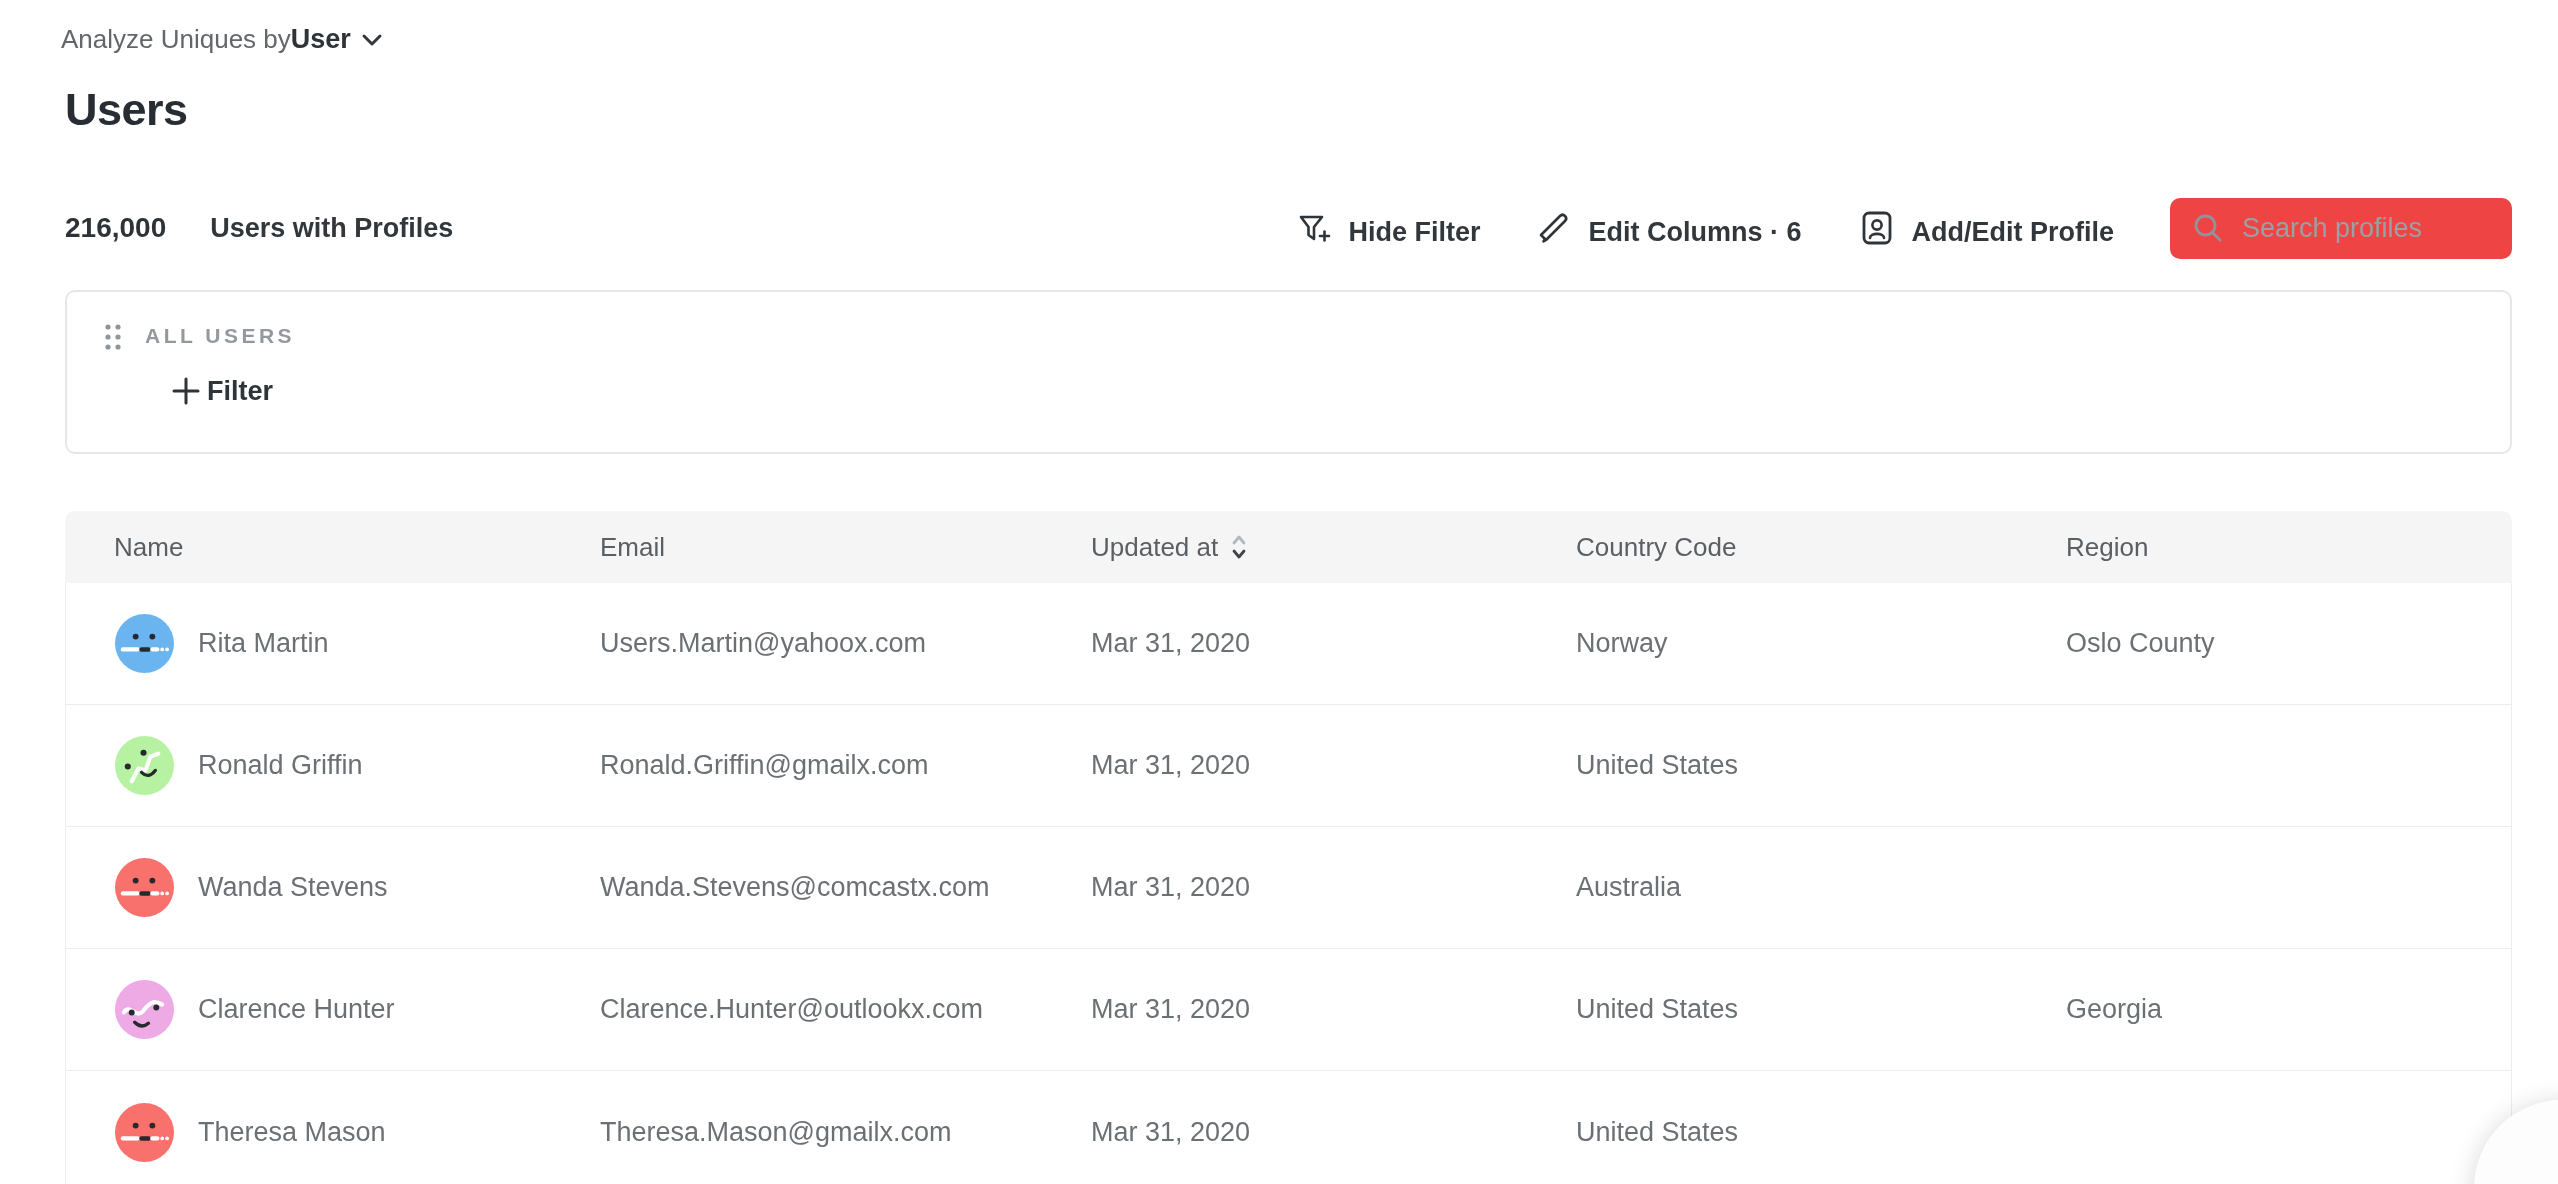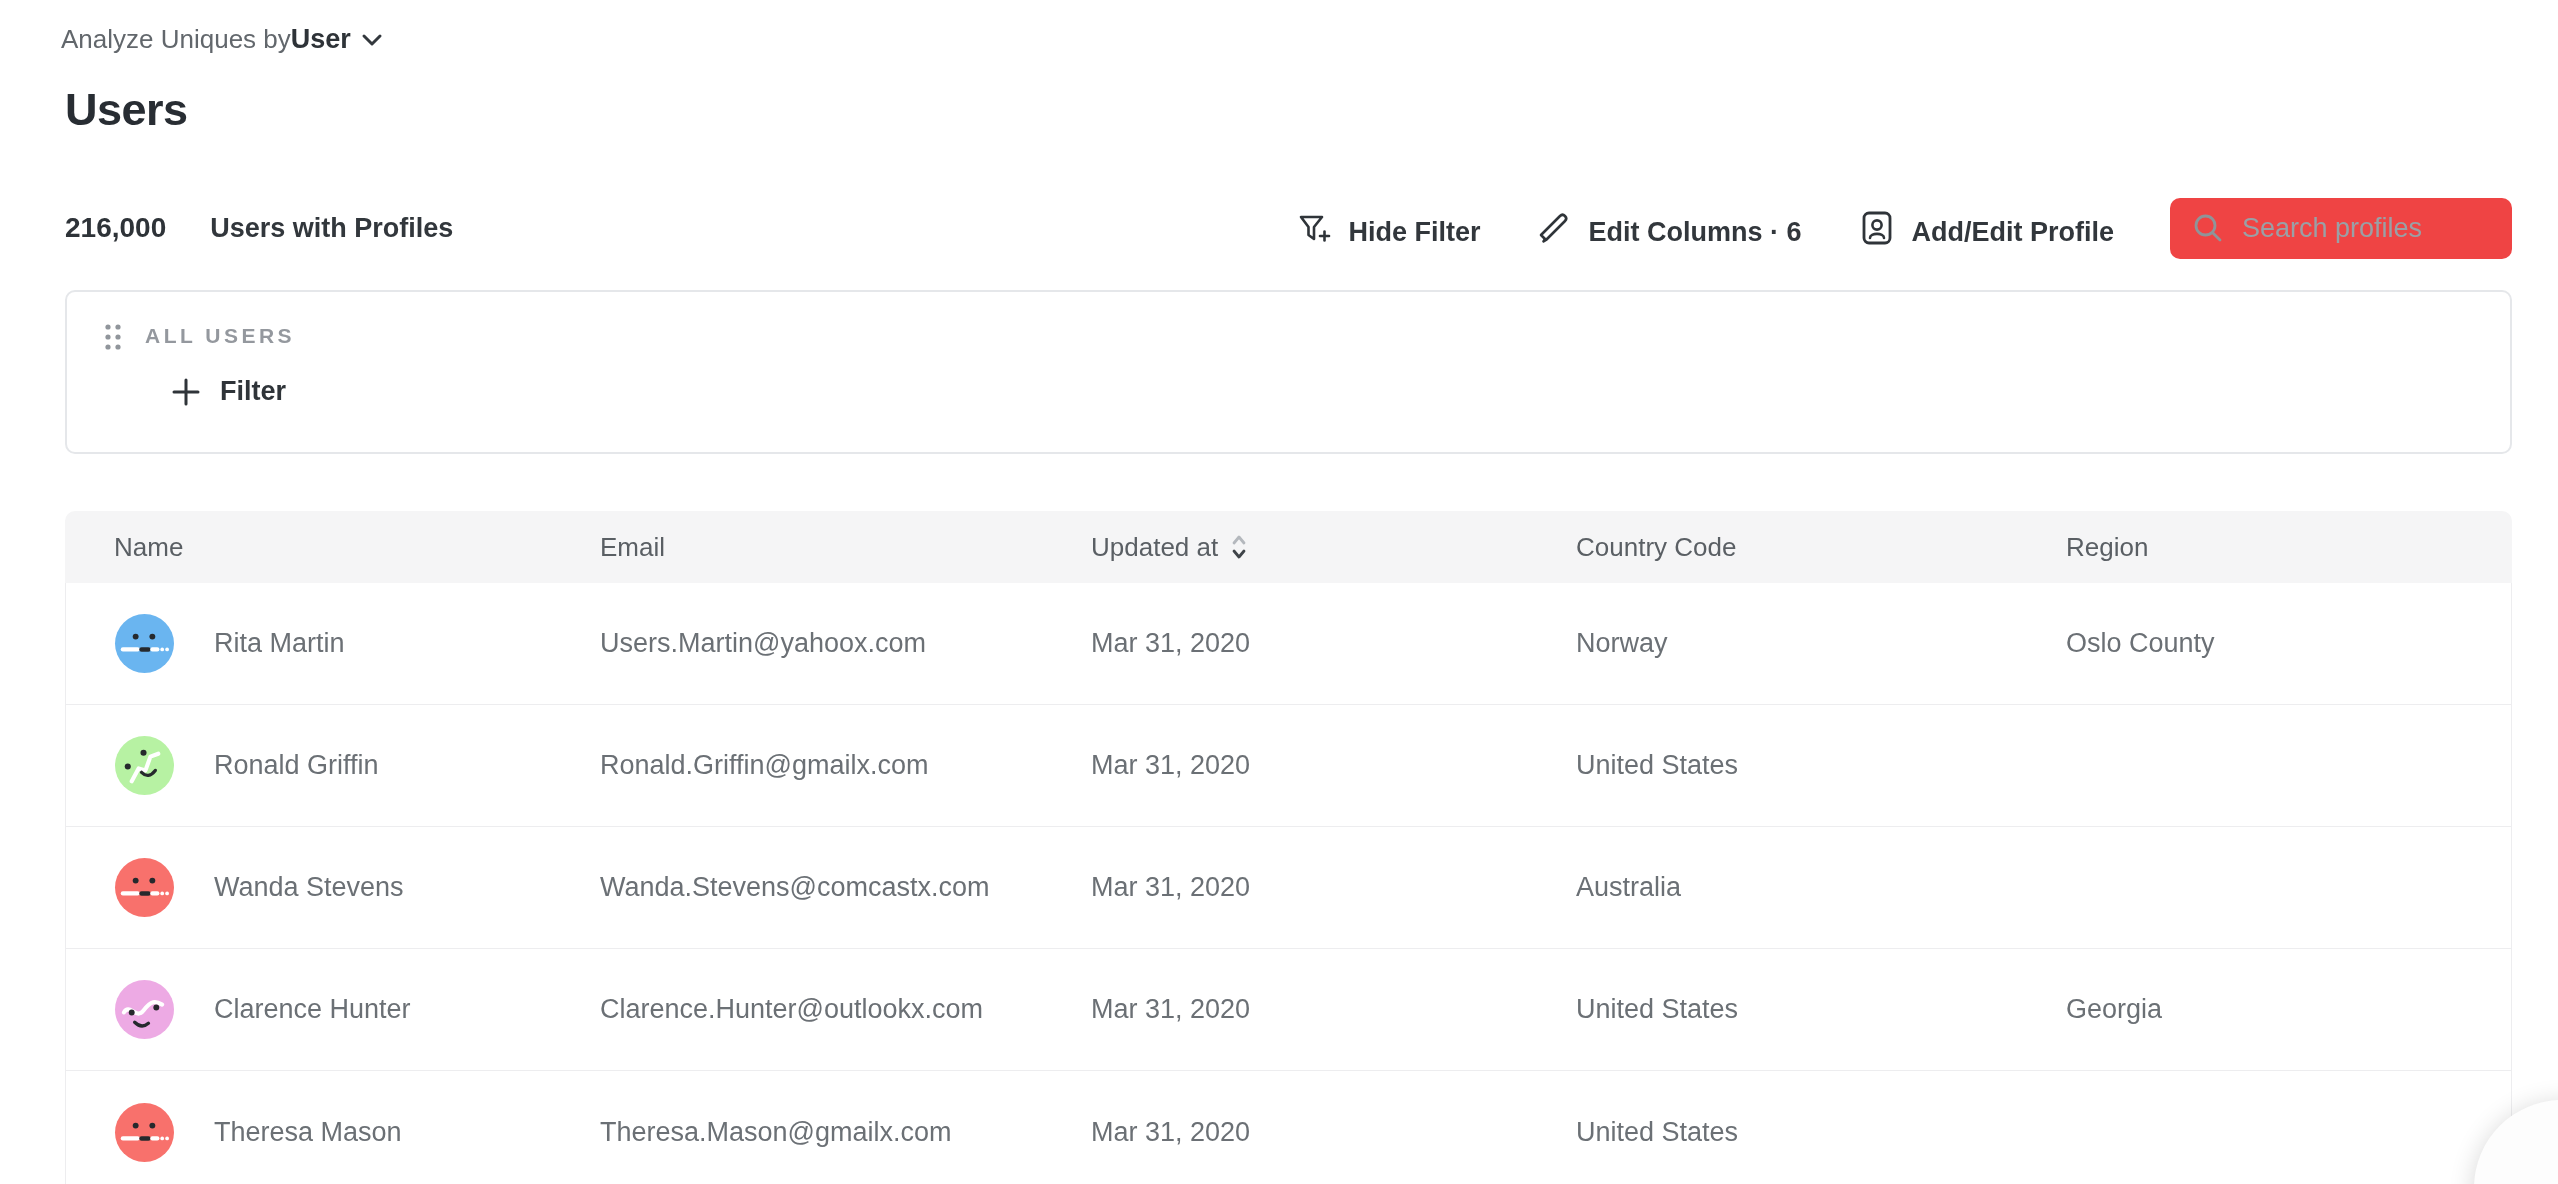--- a/index.html
+++ b/index.html
@@ -27,34 +27,34 @@
   .tool-btn { display:flex; align-items:center; gap:16px; cursor:pointer; white-space:nowrap; }
   .tool-btn .t-label { font-size:27px; font-weight:700; color:#32373c;margin-top:8px; }
   .search-box { display:flex; align-items:center; gap:18px; width:342px; height:61px; background:#ef4444; border-radius:10px; padding:0 22px; }
   .search-box input { border:none; outline:none; background:transparent; font-family:"Liberation Sans",sans-serif; font-size:27px; color:#32373c; width:100%; }
   .search-box input::placeholder { color:#9aa0a6; }
 
   
   .filter-card { position:absolute; left:65px; top:290px; width:2447px; height:164px; border:2px solid #e5e7ea; border-radius:10px; background:#fff; }
   .drag-handle { position:absolute; left:36px; top:30px; cursor:grab; }
   .group-label { position:absolute; left:78px; top:32px; font-size:21px; font-weight:700; letter-spacing:3.5px; color:#94989e; }
-  .add-filter { position:absolute; left:104px; top:84px; display:flex; align-items:center; gap:19px; cursor:pointer; }
+  .add-filter { position:absolute; left:104px; top:84px; display:flex; gap:6px; cursor:pointer; }
   .add-filter .f-label { font-size:27px; font-weight:700; color:#2f3439; }
 
   
   .table { position:absolute; left:65px; top:511px; width:2447px; height:673px; }
   .thead { display:grid; grid-template-columns:535px 491px 485px 490px 1fr; align-items:center; height:72px; background:#f5f5f6; border-radius:10px 10px 0 0; }
   .th { font-size:26px; color:#5a5f64; display:flex; align-items:center; cursor:pointer; }
   .th:first-child { padding-left:49px; }
   .sort-icon { margin-left:12px; display:inline-flex; }
   .tbody { border-left:1px solid #ededef; border-right:1px solid #ededef; }
   .trow { display:grid; grid-template-columns:534px 491px 485px 490px 1fr; align-items:center; height:122px; border-bottom:1px solid #ededef; background:#fff; cursor:pointer; }
   .trow:last-child { border-bottom:none; }
   .cell { font-size:27px; color:#6b7075; overflow:hidden; white-space:nowrap; }
-  .name-cell { display:flex; align-items:center; gap:40px; padding-left:49px; }
+  .name-cell { display:flex; align-items:center; gap:24px; padding-left:49px; }
   .avatar { width:59px; height:59px; border-radius:50%; flex:0 0 59px; display:inline-block; }
   .avatar svg { width:59px; height:59px; display:block; }
 
   
   .chat-widget { position:absolute; right:-92px; bottom:-92px; width:176px; height:176px; border-radius:50%; background:#fdfdfd; box-shadow:0 3px 26px rgba(0,0,0,0.16); cursor:pointer; }
 
   .icon { display:inline-flex; }
 </style>
 </head>
 <body>

